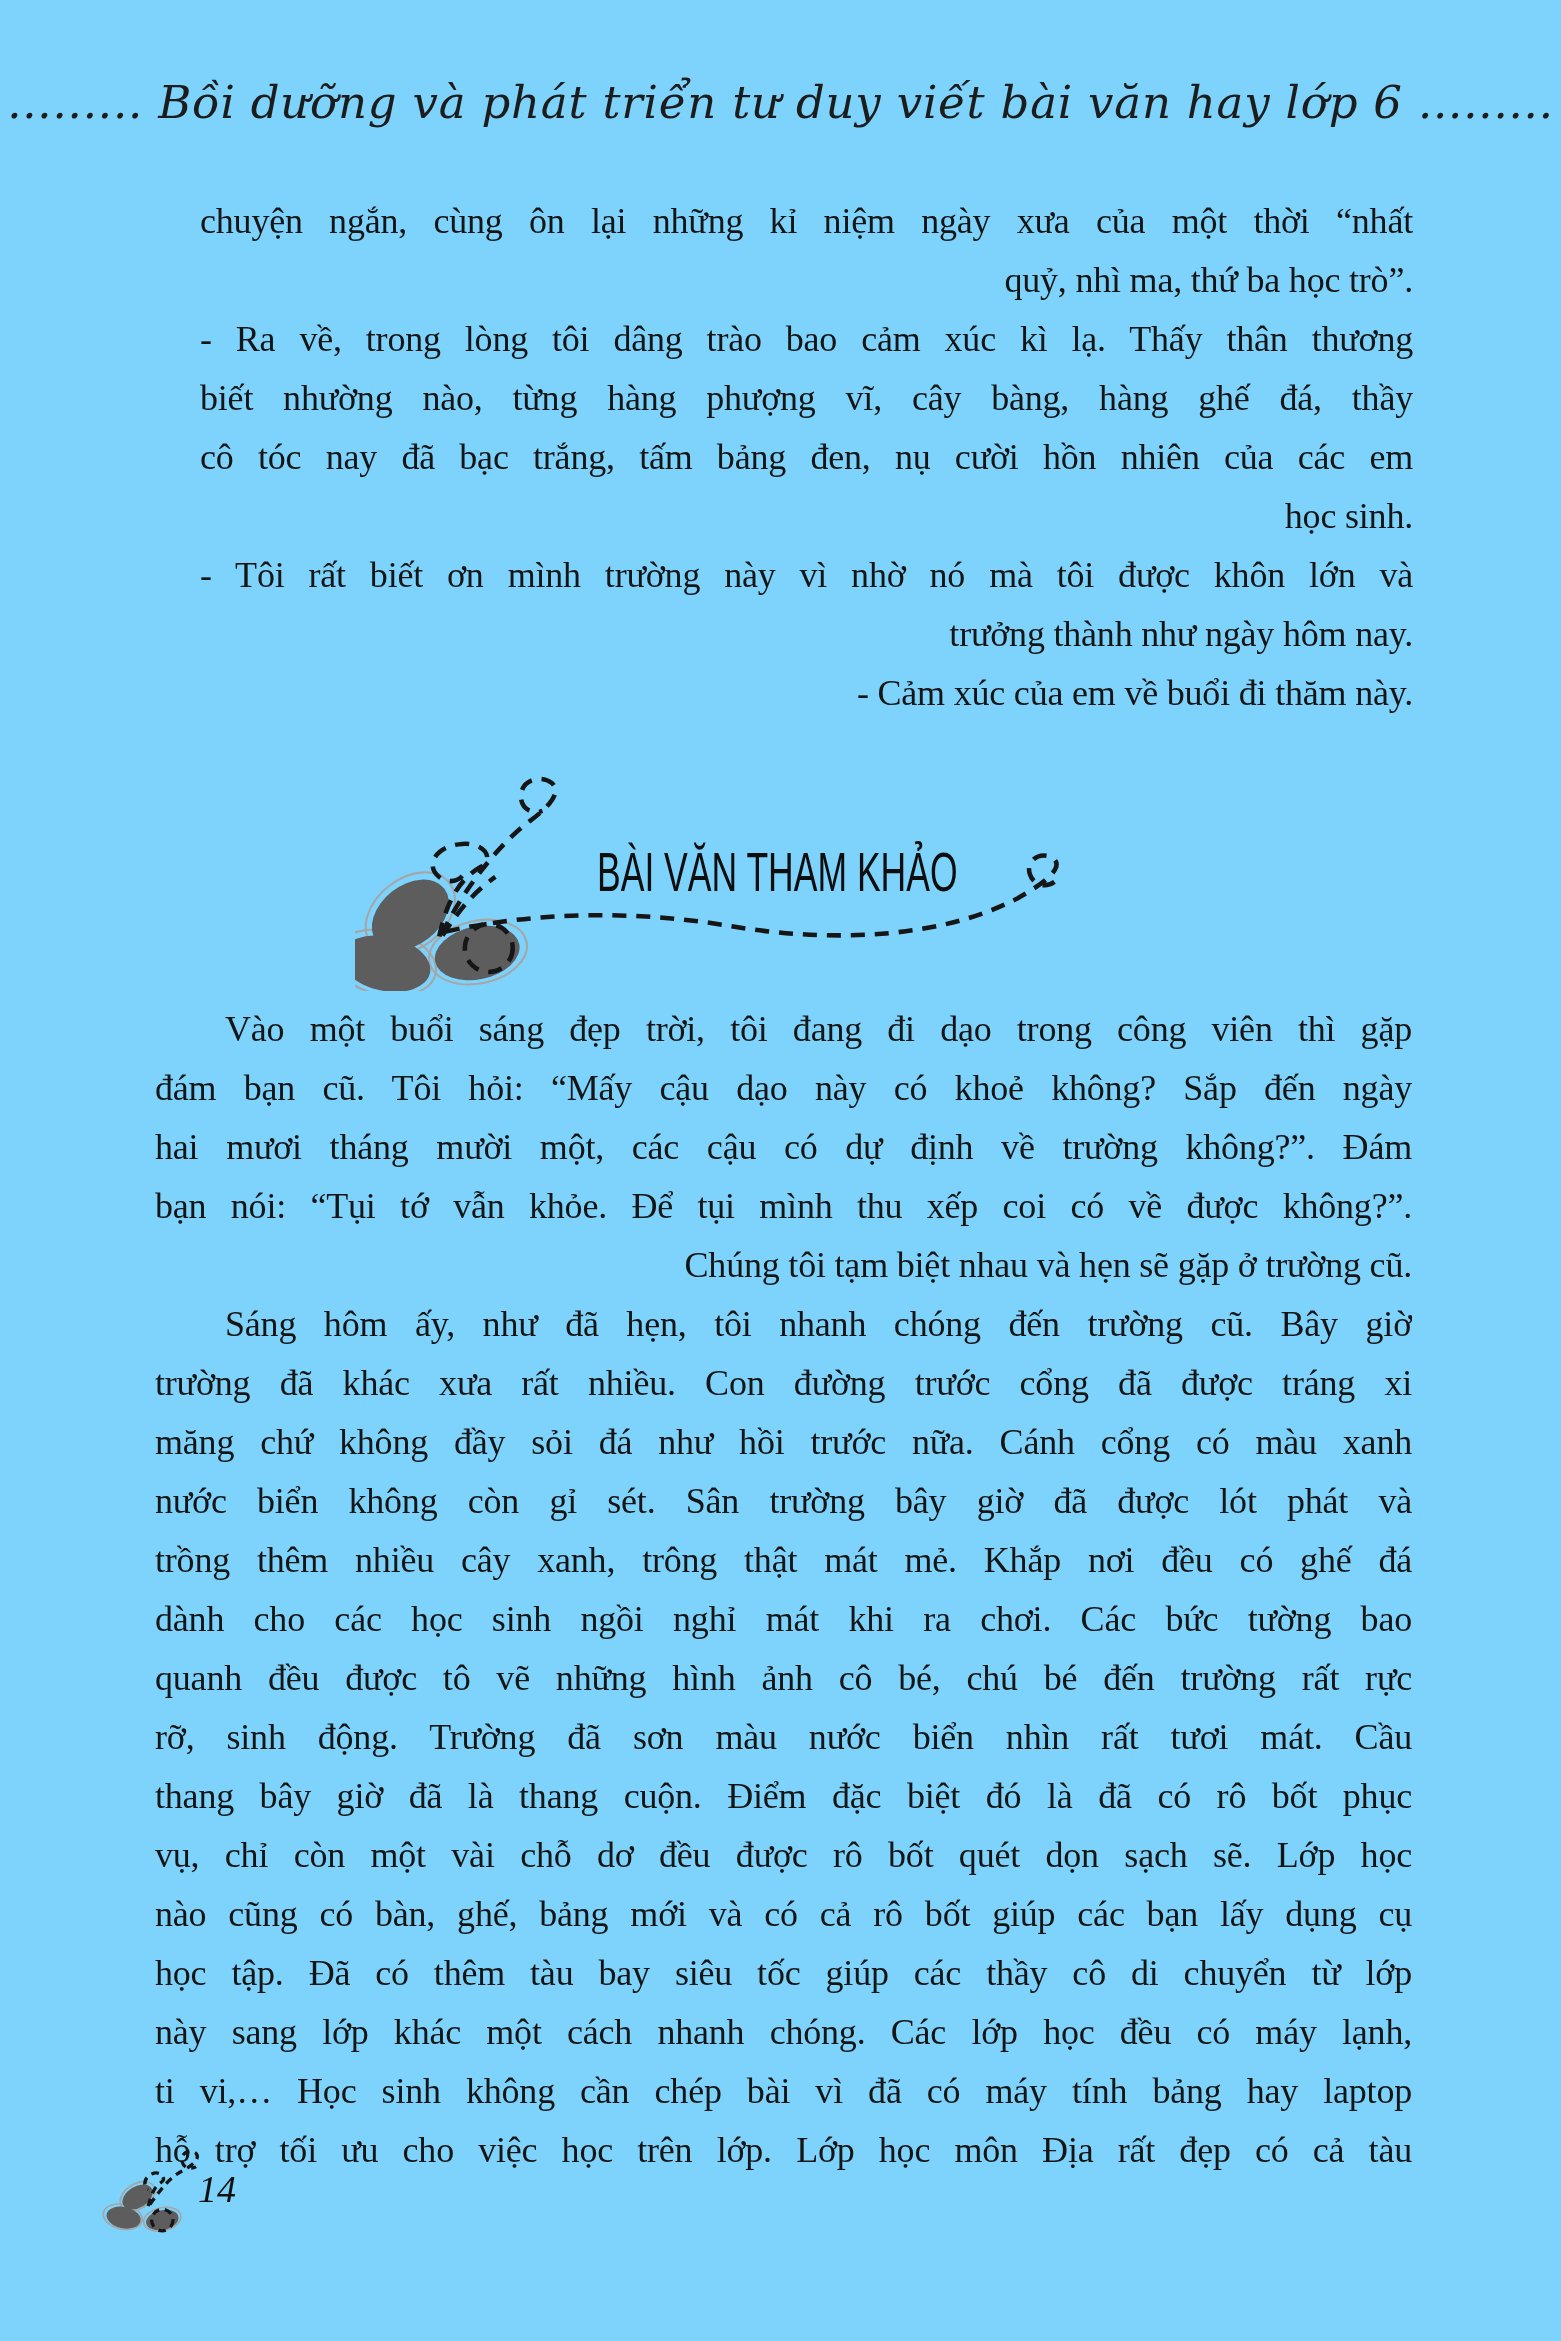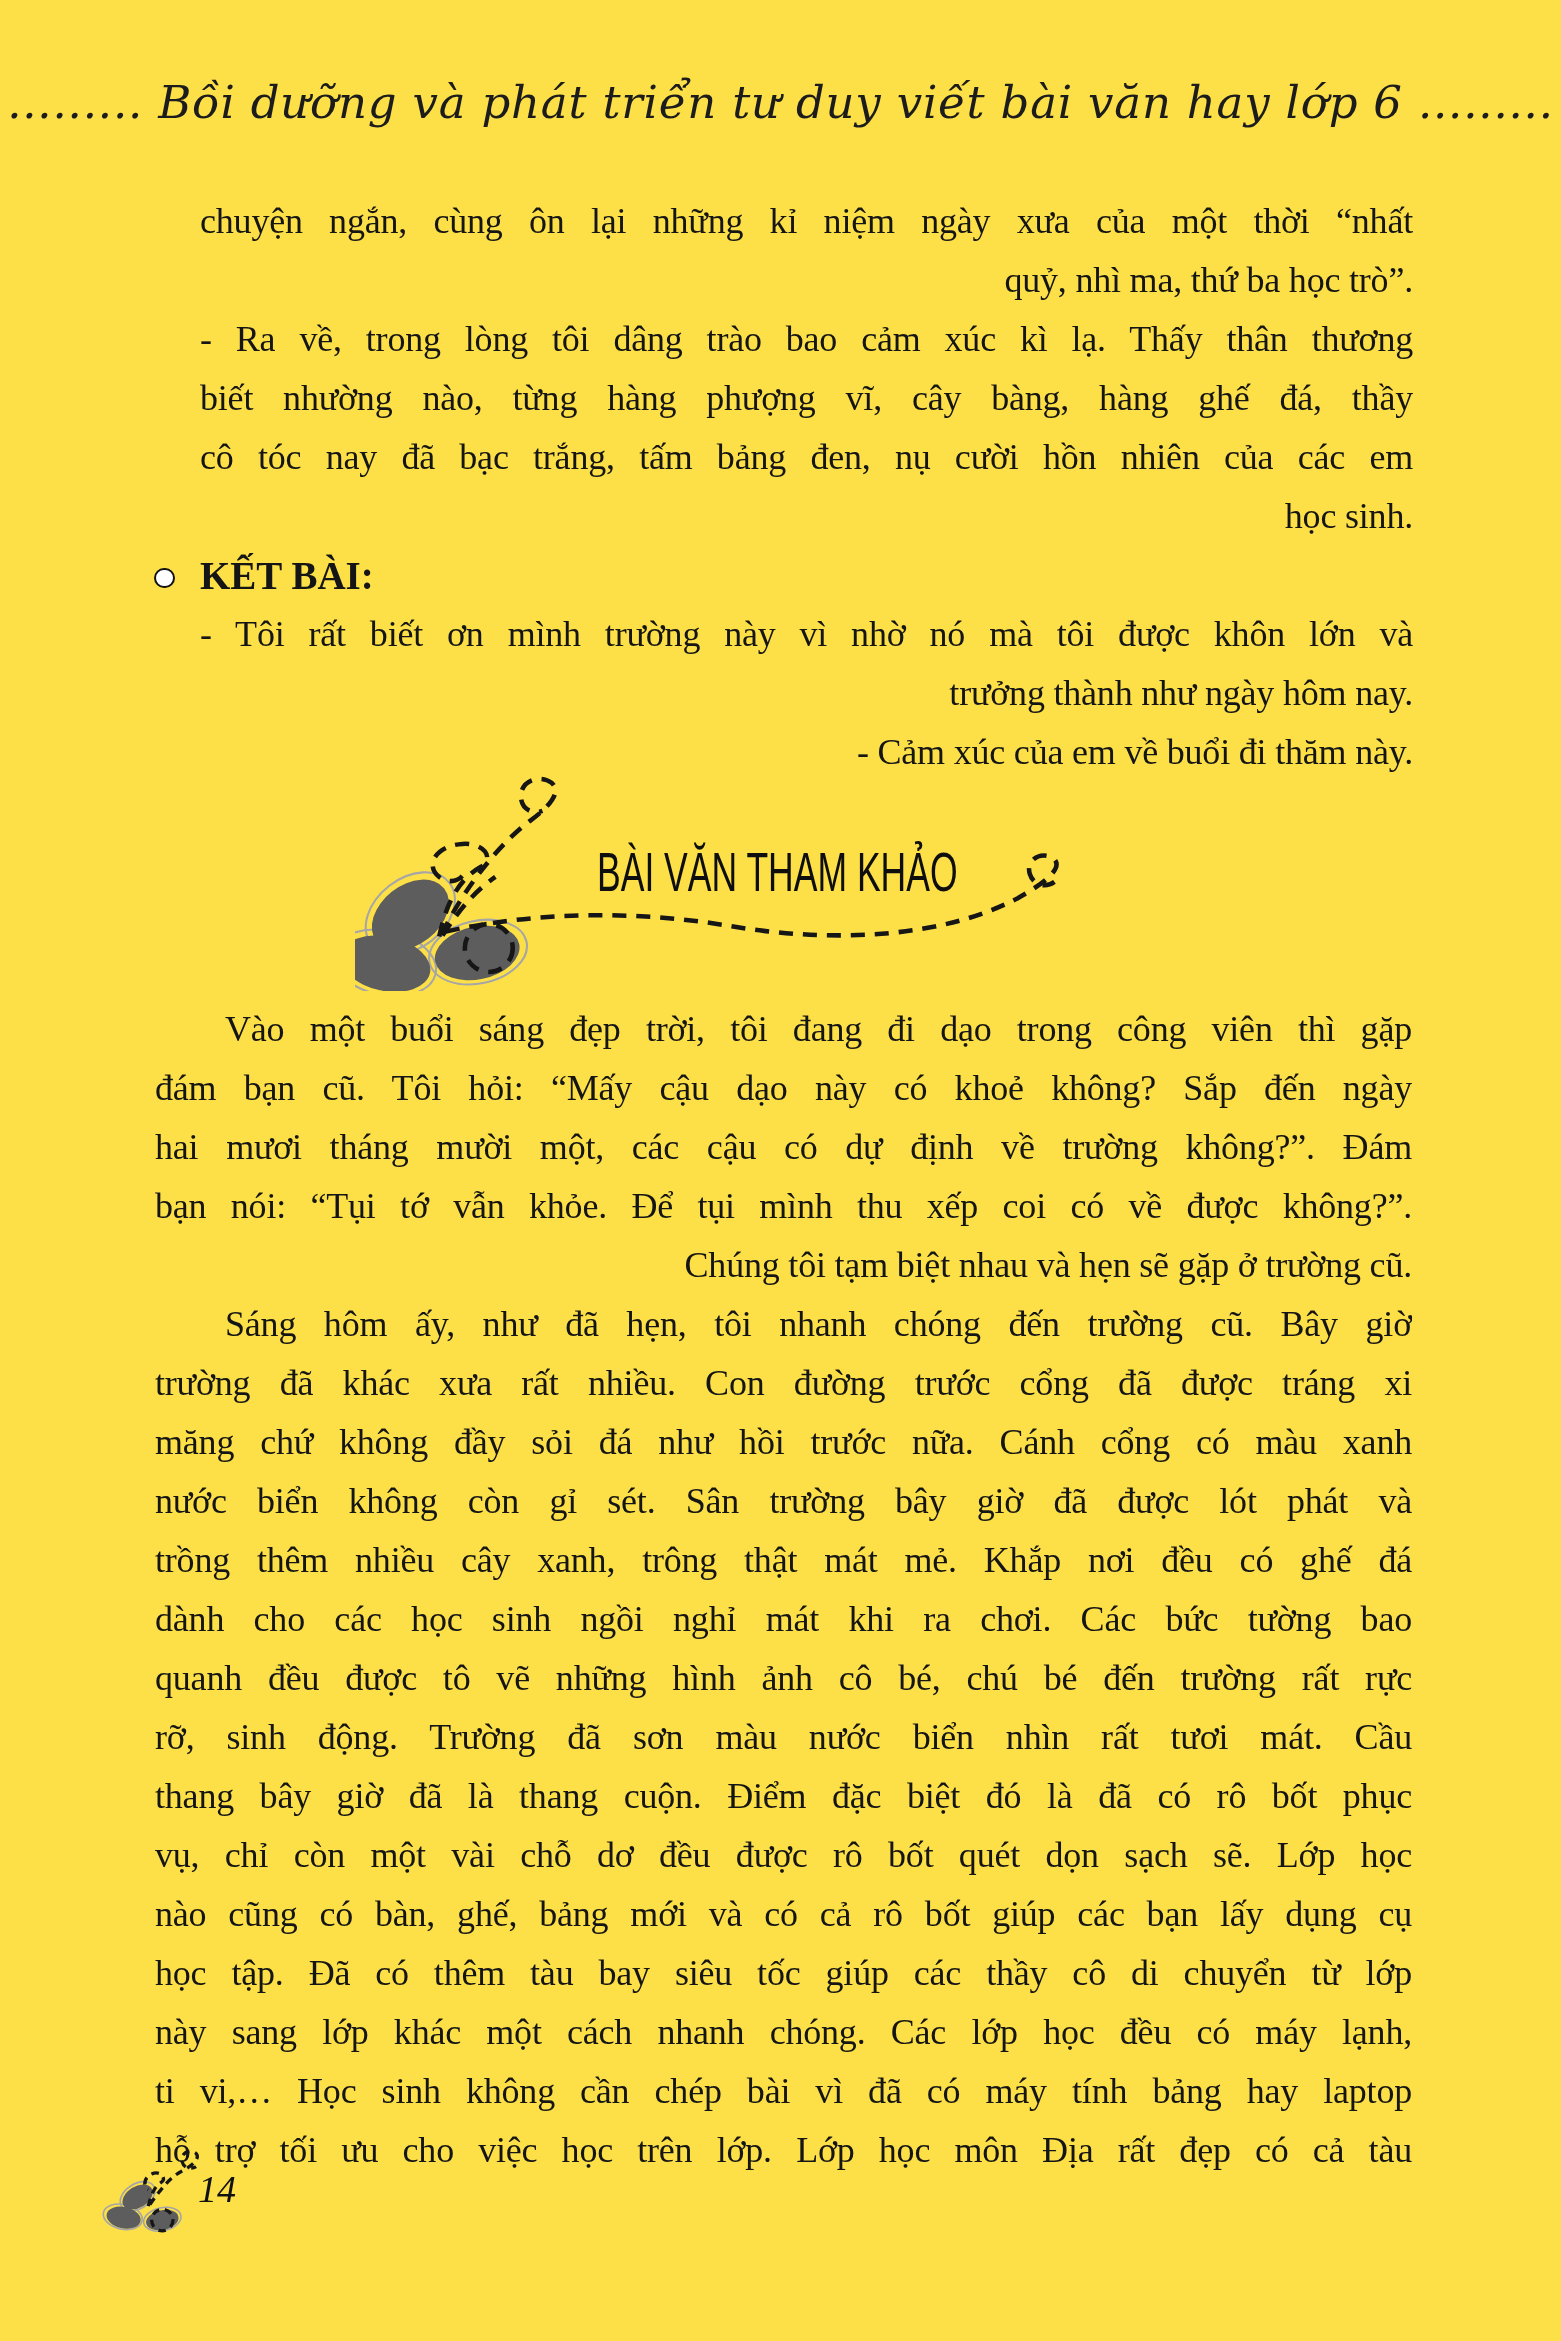--- a/index.html
+++ b/index.html
@@ -1,19 +1,19 @@
 <!DOCTYPE html>
 <html style="font-size:13.2px"><head>
 <meta charset="utf-8">
 <style>
   html,body{margin:0;padding:0;background:#ffffff;}
   #page{
     position:relative;
     width:1561px;height:2342px;
-    background:#fde047;
+    background:#7dd3fc;
     font-family:"Liberation Serif", serif;
     color:#151515;
     overflow:hidden;
   }
   
   #running-header{
     position:absolute;top:76px;left:0;width:1561px;
     text-align:center;
     font-family:"DejaVu Serif", serif;
     font-style:italic;
@@ -73,24 +73,20 @@
     <div>
         <div class="line j">chuyện ngắn, cùng ôn lại những kỉ niệm ngày xưa của một thời “nhất</div>
         <div class="line lastline">quỷ, nhì ma, thứ ba học trò”.</div>
       </div>
     <div>
         <div class="line j">- Ra về, trong lòng tôi dâng trào bao cảm xúc kì lạ. Thấy thân thương</div>
         <div class="line j">biết nhường nào, từng hàng phượng vĩ, cây bàng, hàng ghế đá, thầy</div>
         <div class="line j">cô tóc nay đã bạc trắng, tấm bảng đen, nụ cười hồn nhiên của các em</div>
         <div class="line lastline">học sinh.</div>
       </div>
-    <div id="ketbai-row">
-      <span id="ketbai-bullet"></span>
-      <span id="ketbai-label">KẾT BÀI:</span>
-    </div>
     <div>
         <div class="line j">- Tôi rất biết ơn mình trường này vì nhờ nó mà tôi được khôn lớn và</div>
         <div class="line lastline">trưởng thành như ngày hôm nay.</div>
       </div>
     <div>
         <div class="line lastline">- Cảm xúc của em về buổi đi thăm này.</div>
       </div>
   </div>
 
   <svg id="main-ornament" class="ornament" width="768" height="219" viewBox="430 935 930 265">

